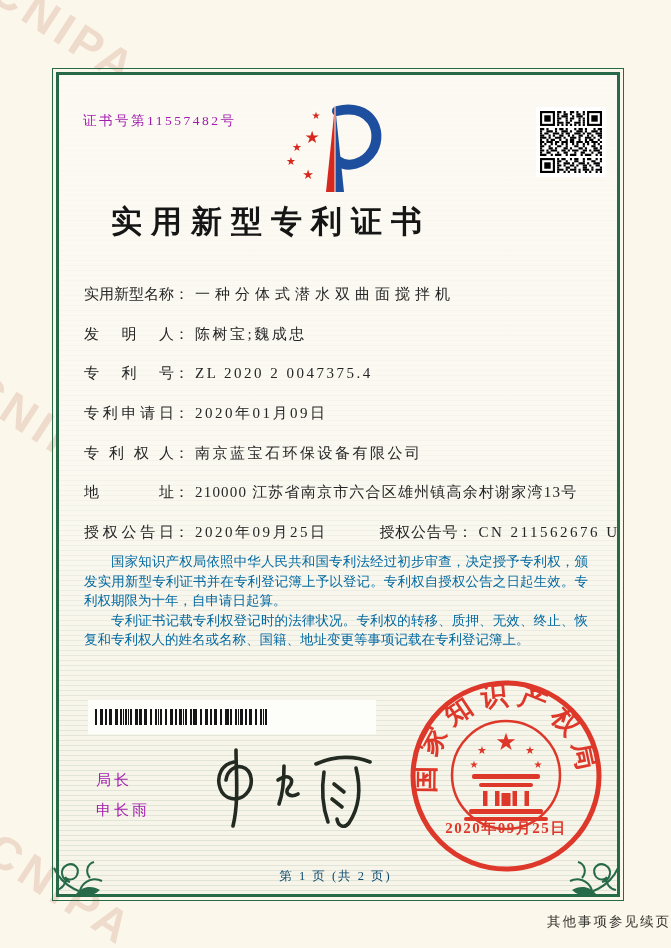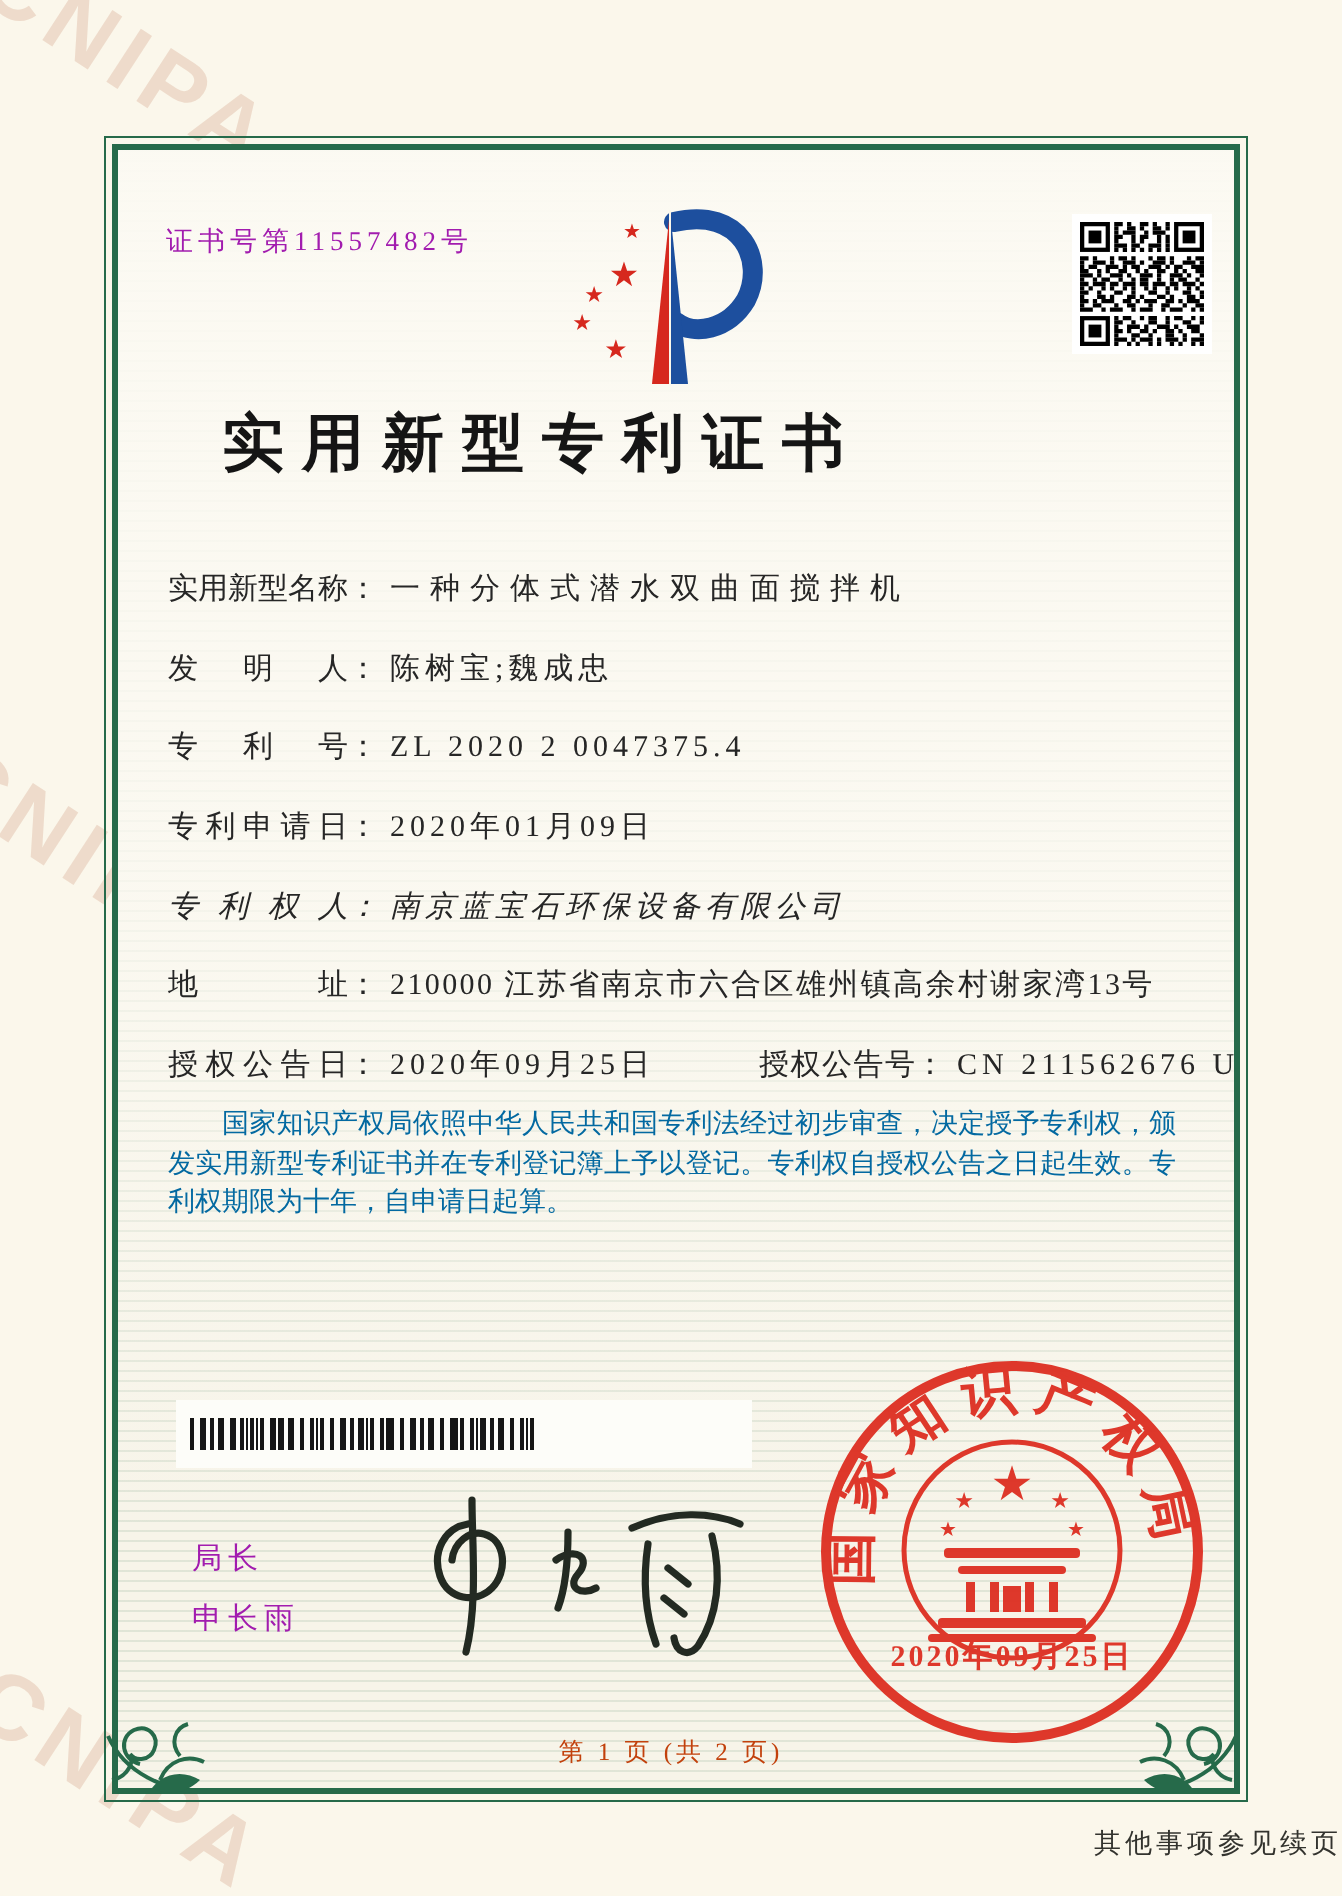--- a/index.html
+++ b/index.html
@@ -43,21 +43,21 @@
              repeating-linear-gradient(90deg,#161616 0 1px,rgba(0,0,0,0) 1px 11px);}
   
   .signer{position:absolute;left:96px;top:765px;font-size:15px;letter-spacing:3px;
           font-family:Liberation Sans, sans-serif;color:#a21caf;line-height:30px;}
   .handwriting{position:absolute;left:196px;top:744px;width:205px;height:88px;}
   
   .seal{position:absolute;left:408px;top:678px;width:196px;height:196px;opacity:.93;}
   .seal-date{position:absolute;left:0;top:141px;width:100%;text-align:center;
              font-size:15px;font-weight:700;color:#dd2a1d;letter-spacing:1.5px;}
   .page-indicator{position:absolute;left:0;top:868px;width:671px;text-align:center;
-                  font-size:12.5px;letter-spacing:2px;color:#c2410c;}
+                  font-size:12.5px;letter-spacing:2px;color:#0c4a6e;}
   .footer-note{position:absolute;left:0;top:913px;width:671px;text-align:right;
                font-size:13.5px;letter-spacing:2px;color:#33332e;font-style:oblique 8deg;}
   .flourish{position:absolute;width:62px;height:62px;}
   .flourish.left{left:46px;top:838px;}
   .flourish.right{left:564px;top:838px;transform:scaleX(-1);}
 </style>
 </head>
 <body>
 
 <div class="page">
@@ -135,32 +135,33 @@
   </div>
   <div class="row" style="top:285px;">
     <span class="lbl">实用新型名称</span><span class="colon">：</span><span class="val wide">一种分体式潜水双曲面搅拌机</span>
   </div>
   <div class="row" style="top:364px;">
     <span class="lbl">专利号</span><span class="colon">：</span><span class="val">ZL 2020 2 0047375.4</span>
   </div>
   <div class="row" style="top:404px;">
     <span class="lbl">专利申请日</span><span class="colon">：</span><span class="val">2020年01月09日</span>
   </div>
-  <div class="row" style="top:444px;font-style:italic;">
+  <div class="row" style="top:444px;">
     <span class="lbl">专利权人</span><span class="colon">：</span><span class="val">南京蓝宝石环保设备有限公司</span>
   </div>
   <div class="row" style="top:483px;">
     <span class="lbl">地址</span><span class="colon">：</span><span class="val tight">210000 江苏省南京市六合区雄州镇高余村谢家湾13号</span>
   </div>
   <div class="row" style="top:523px;">
     <span class="lbl">授权公告日</span><span class="colon">：</span><span class="val">2020年09月25日</span><span class="pair2"><span class="lbl" style="width:78px;">授权公告号</span><span class="colon">：</span><span class="val">CN 211562676 U</span></span>
   </div>
 
   <div class="body-text">
     <p>国家知识产权局依照中华人民共和国专利法经过初步审查，决定授予专利权，颁发实用新型专利证书并在专利登记簿上予以登记。专利权自授权公告之日起生效。专利权期限为十年，自申请日起算。</p>
+    <p>专利证书记载专利权登记时的法律状况。专利权的转移、质押、无效、终止、恢复和专利权人的姓名或名称、国籍、地址变更等事项记载在专利登记簿上。</p>
   </div>
 
   <div class="barcode-wrap">
     <div class="barcode"></div>
   </div>
 
   <div class="signer">
     <div>局长</div>
     <div>申长雨</div>
   </div>

